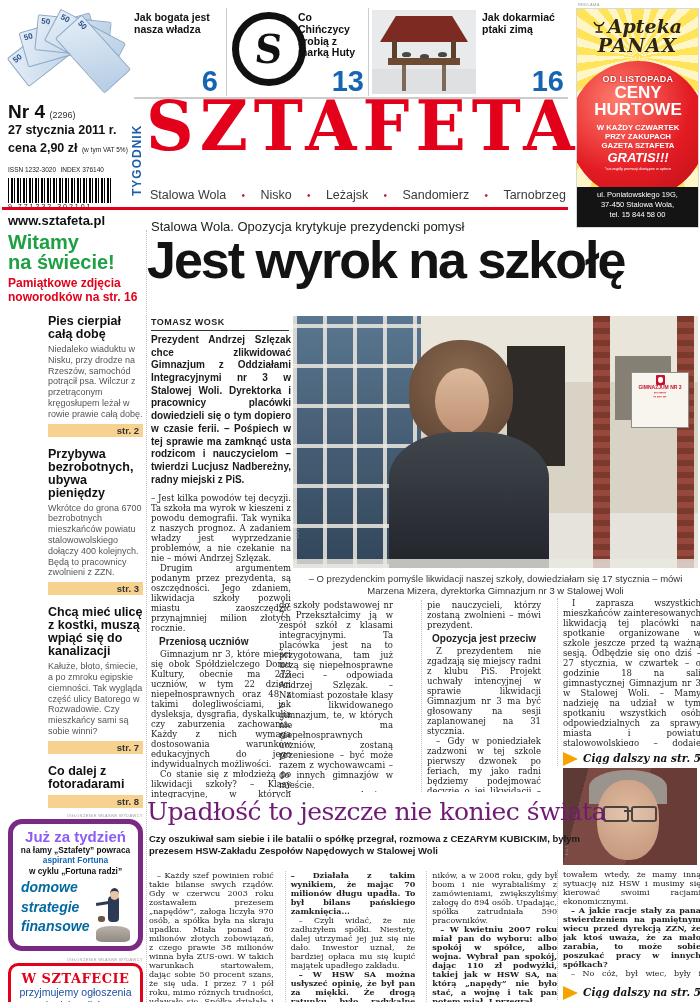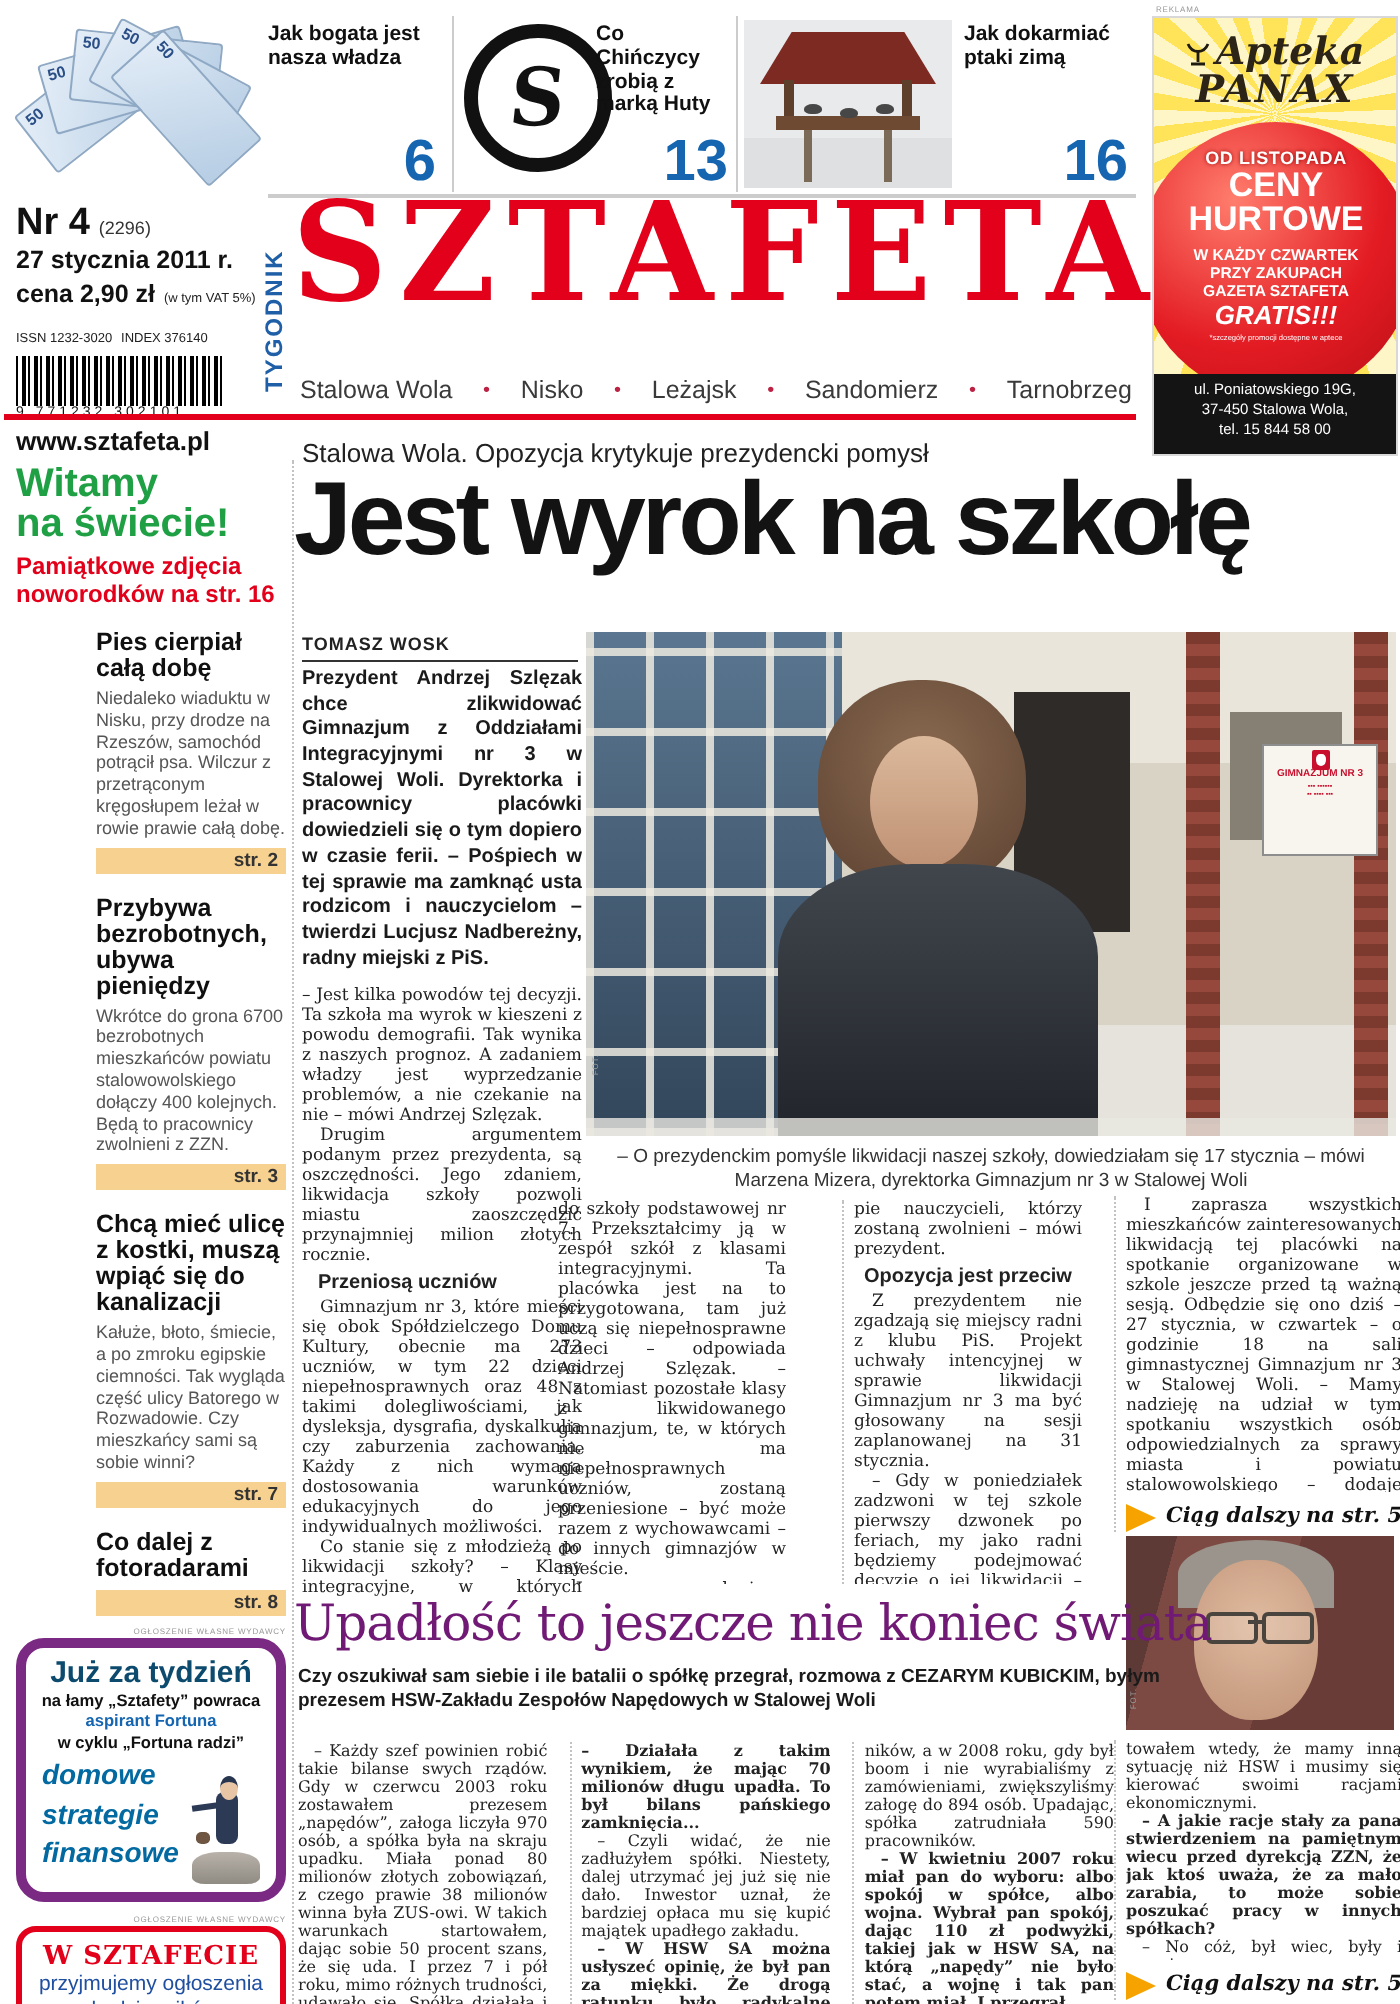--- a/index.html
+++ b/index.html
@@ -45,21 +45,21 @@
   
   .welcome-t{color:#1fa045;font-size:20px;font-weight:bold;line-height:.98;}
   .welcome-s{color:#e2001a;font-size:12px;font-weight:bold;line-height:1.12;margin-top:5px;}
   .brief{margin-top:11px;margin-left:40px;}
   .brief-title{font-size:12.5px;font-weight:bold;line-height:1.04;color:#101010;}
   .brief-body{font-size:9px;line-height:1.2;color:#555;margin-top:3px;}
   .page-bar{margin-top:4px;background:#f7d18f;font-size:9.5px;font-weight:bold;color:#333;
             text-align:right;padding:1px 4px 1px 0;}
   
   .fortuna{border:5px solid #7b2a84;border-radius:14px;background:#fff;position:relative;overflow:hidden;}
-  .fortuna-t{color:#0c4a6e;font-size:15px;font-weight:bold;text-align:center;margin-top:4px;}
+  .fortuna-t{color:#8b5cf6;font-size:15px;font-weight:bold;text-align:center;margin-top:4px;}
   .fortuna-l{font-size:8.3px;font-weight:bold;text-align:center;line-height:1.25;}
   .fortuna-blue{color:#1565b0;}
   .fortuna-big{color:#0369a1;font-style:italic;font-weight:bold;font-size:14px;line-height:1.12;margin:4px 0 0 8px;}
   .wszt{border:3px solid #e2001a;border-radius:10px;background:#fff;text-align:center;overflow:hidden;}
   .wszt-t{color:#e2001a;font-family:"DejaVu Serif",serif;font-weight:bold;font-size:13px;letter-spacing:.5px;margin-top:5px;}
   .wszt-blue{color:#1f4fa0;font-size:10.5px;line-height:1.25;}
   .dgp1{font-family:"DejaVu Serif",serif;font-size:17px;letter-spacing:2px;color:#222;line-height:1;}
   .dgp2{font-family:"DejaVu Serif",serif;font-size:9px;letter-spacing:1px;color:#222;display:flex;align-items:center;justify-content:center;gap:3px;}
   
   .kicker{font-size:13px;color:#222;}

